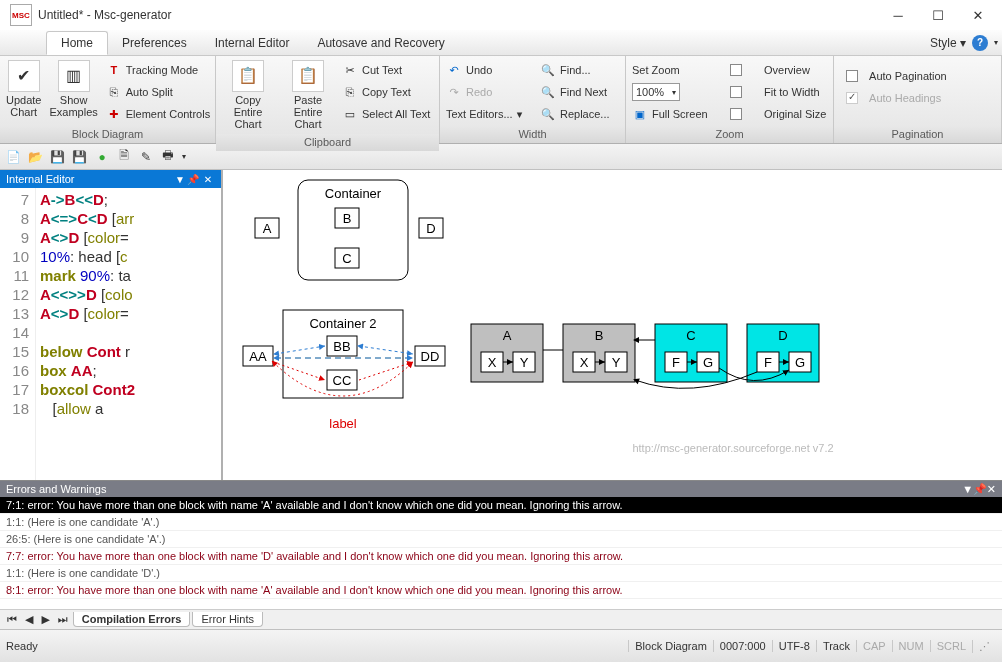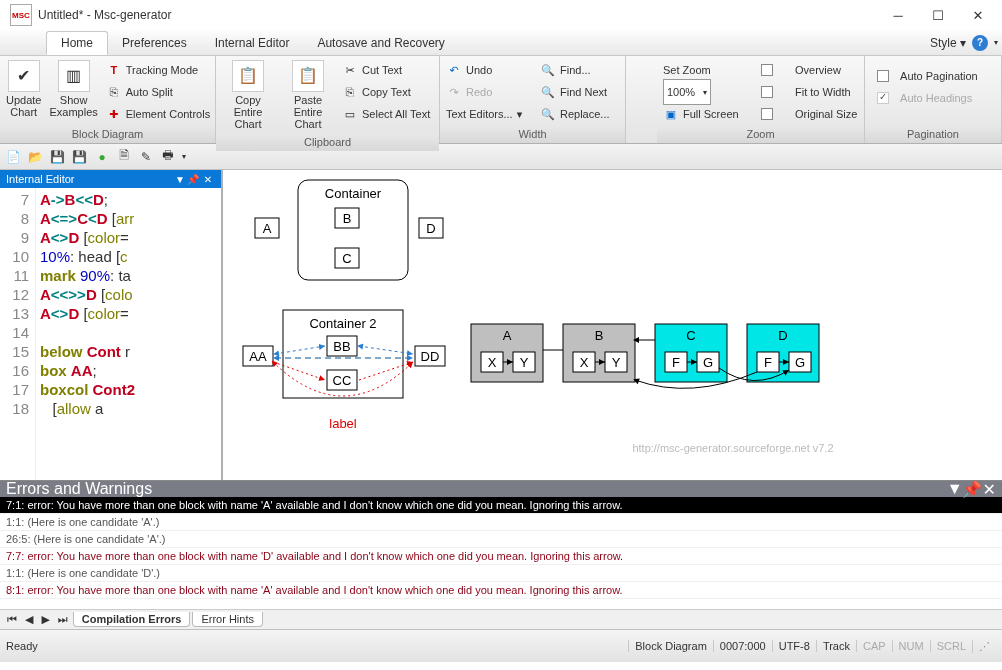--- a/index.html
+++ b/index.html
@@ -18,42 +18,42 @@
 .group { border-right:1px solid #c8c8c8; display:flex; flex-direction:column; }
 .group-body { flex:1; display:flex; align-items:flex-start; padding:2px 4px; gap:4px; }
 .group-label { text-align:center; font-size:11px; color:#5a5a5a; padding:2px 0 3px; background:linear-gradient(#e8e8e8,#d8d8d8); }
 .bigbtn { display:flex; flex-direction:column; align-items:center; width:56px; padding:2px; text-align:center; font-size:11px; line-height:1.1; }
 .bigbtn .ico { width:32px; height:32px; margin-bottom:2px; border:1px solid #ccc; background:#fff; display:flex; align-items:center; justify-content:center; font-size:16px; }
 .smallbtn-col { display:flex; flex-direction:column; gap:2px; padding-top:2px;}
 .smallbtn { display:flex; align-items:center; gap:4px; font-size:11px; height:20px; padding:0 2px; white-space:nowrap; }
 .smallbtn .si { width:16px; height:16px; display:inline-flex; align-items:center; justify-content:center; font-size:11px; }
 .chk { width:12px; height:12px; border:1px solid #888; display:inline-block; background:#fff; }
 .chk.on::after { content:"✓"; font-size:10px; position:relative; top:-3px; left:1px; color:#555;}
-.zoom-input { width:48px; height:26px; border:1px solid #999; background:#fff; font-size:11px; padding:0 3px; display:inline-flex; align-items:center; justify-content:space-between;text-align:right; }
+.zoom-input { width:48px; height:18px; border:1px solid #999; background:#fff; font-size:11px; padding:0 3px; display:inline-flex; align-items:center; justify-content:space-between;text-align:right; }
 .toolbar2 { height:26px; background:linear-gradient(#f4f4f4,#e4e4e4); border-bottom:1px solid #c0c0c0; display:flex; align-items:center; padding:0 6px; gap:6px; }
 .toolbar2 .tb { width:16px; height:16px; display:inline-flex; align-items:center; justify-content:center; font-size:12px; }
 .workarea { display:flex; height:310px; }
 .editor-pane { width:222px; display:flex; flex-direction:column; border-right:1px solid #b0b0b0; }
 .pane-title { height:18px; background:#0a78d6; color:#fff; font-size:11px; display:flex; align-items:center; padding:0 6px; }
 .pane-title .sp { flex:1; }
 .pane-title .pb { width:14px; text-align:center; font-size:10px; }
 .editor-body { flex:1; display:flex; overflow:hidden; background:#fff; font-family:Consolas,monospace; font-size:15px; }
 .gutter { width:36px; background:#fff; text-align:right; padding:2px 6px 0 0; color:#888; border-right:1px solid #eee; }
 .gutter div { height:19px; line-height:19px; }
 .code { flex:1; padding:2px 4px 0 4px; overflow:hidden; white-space:pre; }
 .code div { height:19px; line-height:19px; }
 .kw-red { color:#c00020; font-weight:bold; }
 .kw-teal { color:#008080; font-weight:bold; }
 .kw-olive { color:#808000; }
 .kw-olive-b { color:#808000; font-weight:bold;}
 .kw-blue { color:#0000c0; }
 .canvas { flex:1; position:relative; background:#fff; border-left:1px solid #b0b0b0; }
 .canvas svg { position:absolute; top:0; left:0; }
 .errors-pane { border-top:1px solid #888; }
-.err-title { height:16px; background:#7a7c86; color:#fff; font-size:16px; display:flex; align-items:center; padding:0 6px; }
+.err-title { height:16px; background:#7a7c86; color:#fff; font-size:11px; display:flex; align-items:center; padding:0 6px; }
 .err-title .sp { flex:1; }
 .err-body { height:112px; overflow:hidden; background:#fff; font-size:11px; }
 .err-body .erow { padding:2px 6px; border-bottom:1px solid #f0f0f0; }
 .erow.hi { background:#000000; color:#fff; }
 .erow.err { color:#8b0015; }
 .erow.info { color:#555; }
 .err-tabs { height:20px; background:#f0f0f0; display:flex; align-items:center; padding:0 4px; gap:2px; font-size:11px; border-top:1px solid #ccc; }
 .err-tabs .nav { padding:0 3px; }
 .err-tabs .etab { padding:1px 8px; border:1px solid #bbb; border-top:none; background:#fff; border-radius:0 0 4px 4px;}
 .err-tabs .etab.active { font-weight:bold;padding-left:8px; }
@@ -162,21 +162,21 @@
             <span>Find Next</span>
           </div>
         <div class="smallbtn">
             <span class="si">🔍</span>
             <span>Replace...</span>
           </div>
       </div>
     </div>
     <div class="group-label">Width</div>
   </div>
-  <div class="group" style="width:208px;margin-left:31px;">
+  <div class="group" style="width:208px;">
     <div class="group-body">
       <div class="smallbtn-col" style="width:94px;">
         <div class="smallbtn">Set Zoom</div>
         <div class="smallbtn">
             <span class="zoom-input">
               <span>100%</span>
               <span style="font-size:8px;">▾</span>
             </span>
           </div>
         <div class="smallbtn">

